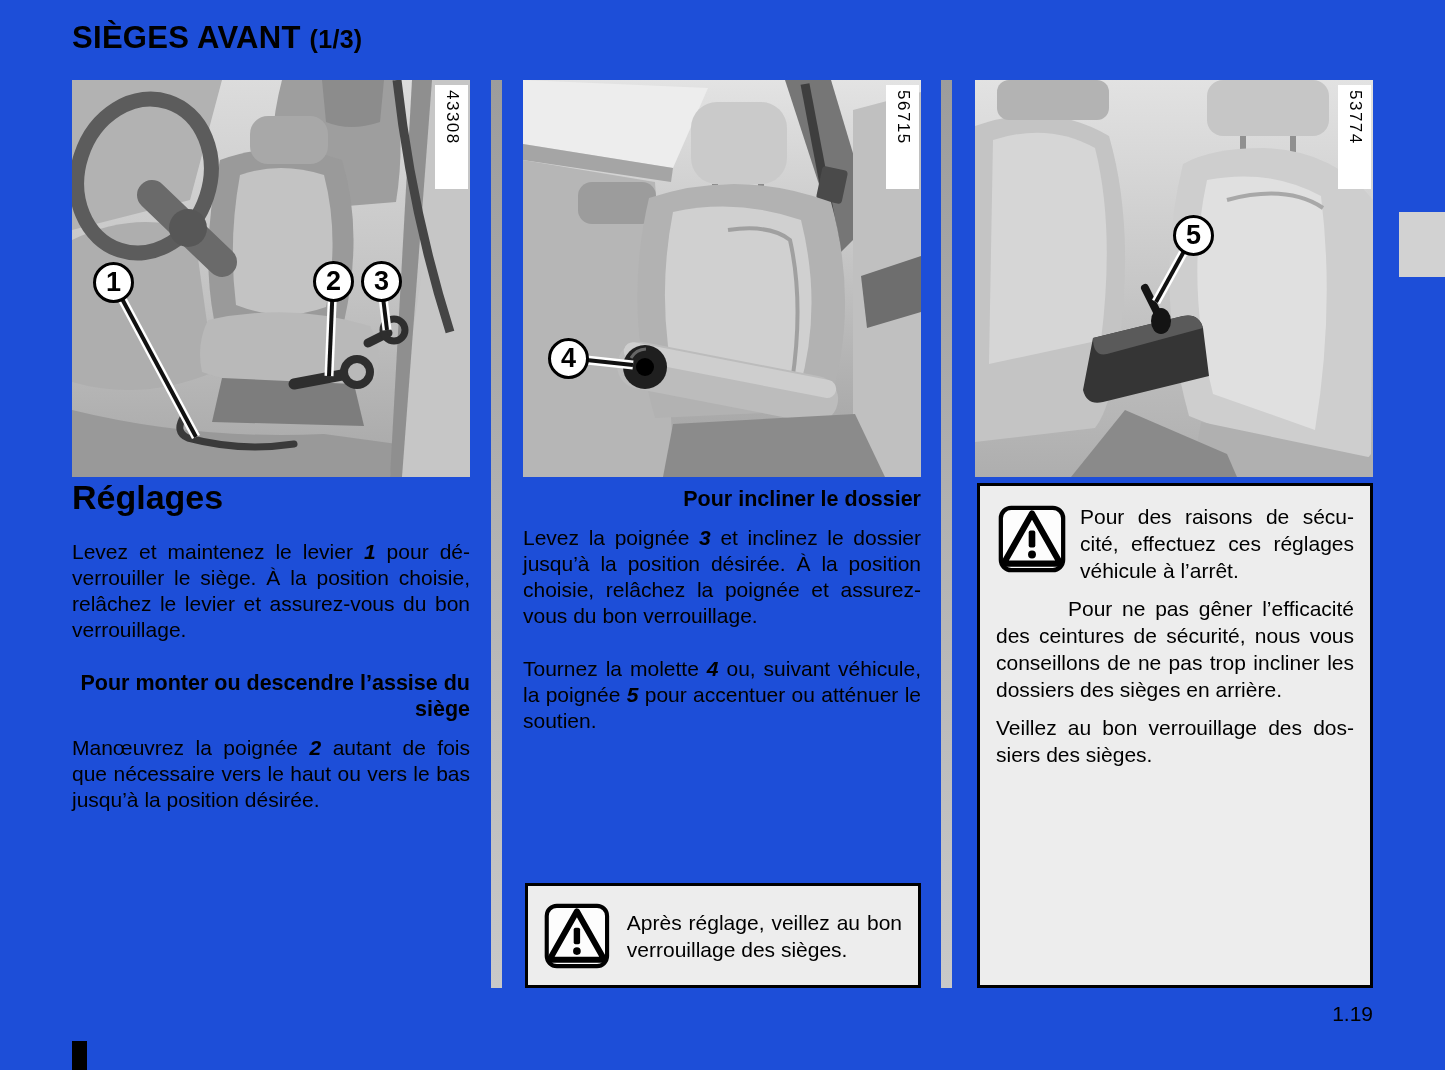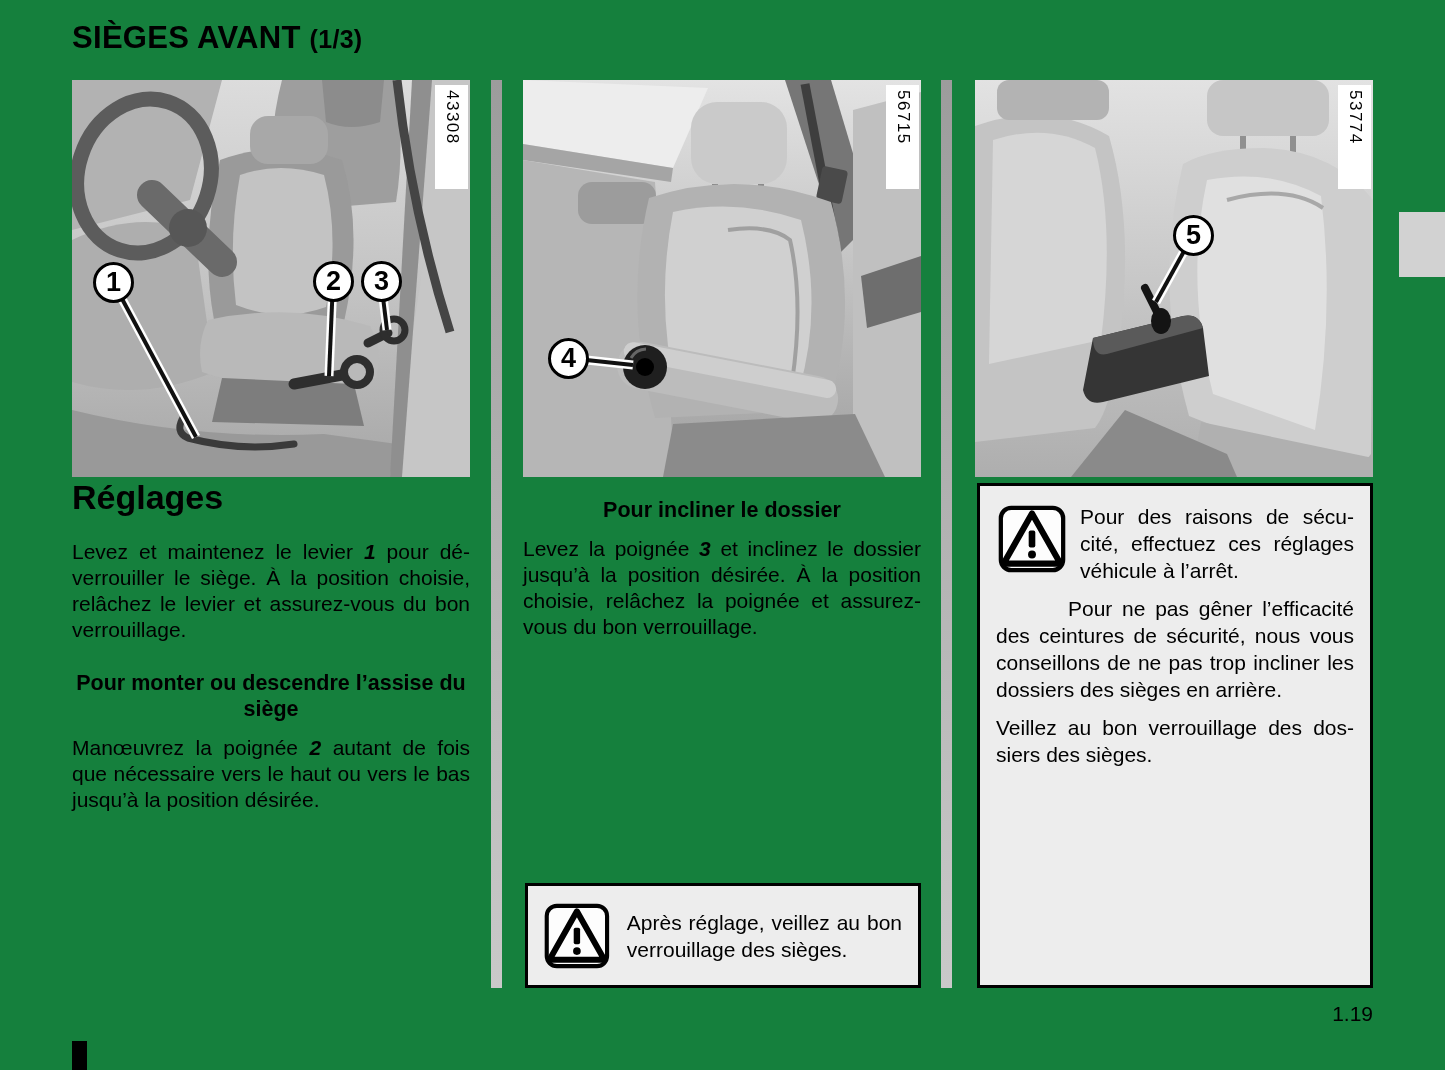--- a/index.html
+++ b/index.html
@@ -1,18 +1,18 @@
 <!DOCTYPE html>
 <html lang="fr"><head>
 <meta charset="utf-8">
 <style>
   html,body { margin:0; padding:0; background:#ffffff; }
   .page {
     position:relative; width:1445px; height:1070px; overflow:hidden;
-    background:#15803d; color:#000;
+    background:#1d4ed8; color:#000;
     font-family:"Liberation Sans", sans-serif;
   }
   
   .title { position:absolute; left:72px; top:20px; font-weight:700; font-size:31px; letter-spacing:.3px; white-space:nowrap; }
   .title .suffix { font-size:25px; }
   
   .figure { position:absolute; top:80px; width:398px; height:397px; }
   #fig1 { left:72px; } #fig2 { left:523px; } #fig3 { left:975px; }
   .figure > svg { position:absolute; inset:0; width:398px; height:397px; display:block; }
   .fig-code {
@@ -27,21 +27,21 @@
     font-size:27px; font-weight:700; line-height:1;
   }
   
   .vbar { position:absolute; top:80px; width:11px; height:908px;
     background:linear-gradient(180deg,#9c9c9c 0%,#c9c9c9 100%); }
   #vbar1 { left:491px; } #vbar2 { left:941px; }
   
   .textcol { position:absolute; width:398px; font-size:21px; line-height:26px; text-align:justify; }
   #col1 { left:72px; top:482px; } #col2 { left:523px; top:482px; }
   .textcol h2 { font-size:34px; font-weight:700; margin:0 0 27px 0; text-align:left; line-height:30px; }
-  .textcol h3 { font-size:21.5px; font-weight:700; margin:15px 0 13px 0; text-align:center; line-height:26px; }
+  .textcol h3 { font-size:21.5px; font-weight:700; margin:4px 0 13px 0; text-align:right; line-height:26px; }
   .textcol p  { margin:0 0 27px 0; }
   b.num { font-style:italic; }
   
   .warn-box-mid {
     position:absolute; left:525px; top:883px; width:396px; height:105px; box-sizing:border-box;
     border:3px solid #000; background:#ededed;
     display:flex; align-items:center; padding:0 16px; gap:17px;
   }
   .warn-box-mid .wtext { width:276px; font-size:21px; line-height:27px; text-align:justify; }
   .warn-box-right {
@@ -197,20 +197,21 @@
   <div class="textcol" id="col1">
     <h2>Réglages</h2>
     <p>Levez et maintenez le levier <b class="num">1</b> pour dé­verrouiller le siège. À la position choi­sie, relâchez le levier et assurez-vous du bon verrouillage.</p>
     <h3>Pour monter ou descendre l’assise du siège</h3>
     <p>Manœuvrez la poignée <b class="num">2</b> autant de fois que nécessaire vers le haut ou vers le bas jusqu’à la position désirée.</p>
   </div>
 
   <div class="textcol" id="col2">
     <h3>Pour incliner le dossier</h3>
     <p>Levez la poignée <b class="num">3</b> et inclinez le dos­sier jusqu’à la position désirée. À la position choisie, relâchez la poignée et assurez-vous du bon verrouillage.</p>
+    <p>Tournez la molette <b class="num">4</b> ou, suivant véhi­cule, la poignée <b class="num">5</b> pour accentuer ou atténuer le soutien.</p>
   </div>
 
   <div class="warn-box-mid">
     <svg viewBox="0 0 72 72" width="66" height="66">
       <rect x="3" y="3" width="66" height="66" rx="11" fill="#fdfdfd" stroke="#000" stroke-width="4.5"></rect>
       <path d="M36 9 L66 62 L6 62 Z" fill="none" stroke="#000" stroke-width="6.5" stroke-linejoin="round"></path>
       <rect x="32.5" y="27" width="7" height="18" rx="2" fill="#000"></rect>
       <circle cx="36" cy="52.5" r="4.2" fill="#000"></circle>
     </svg>
     <div class="wtext">Après réglage, veillez au bon verrouillage des sièges.</div>

